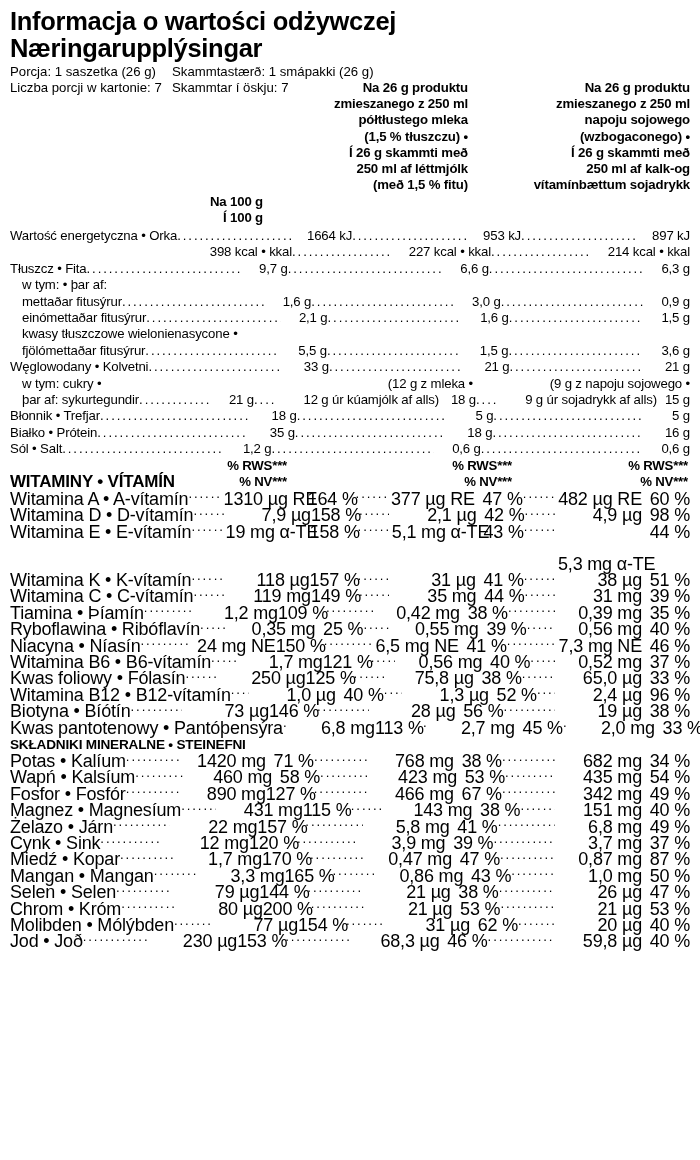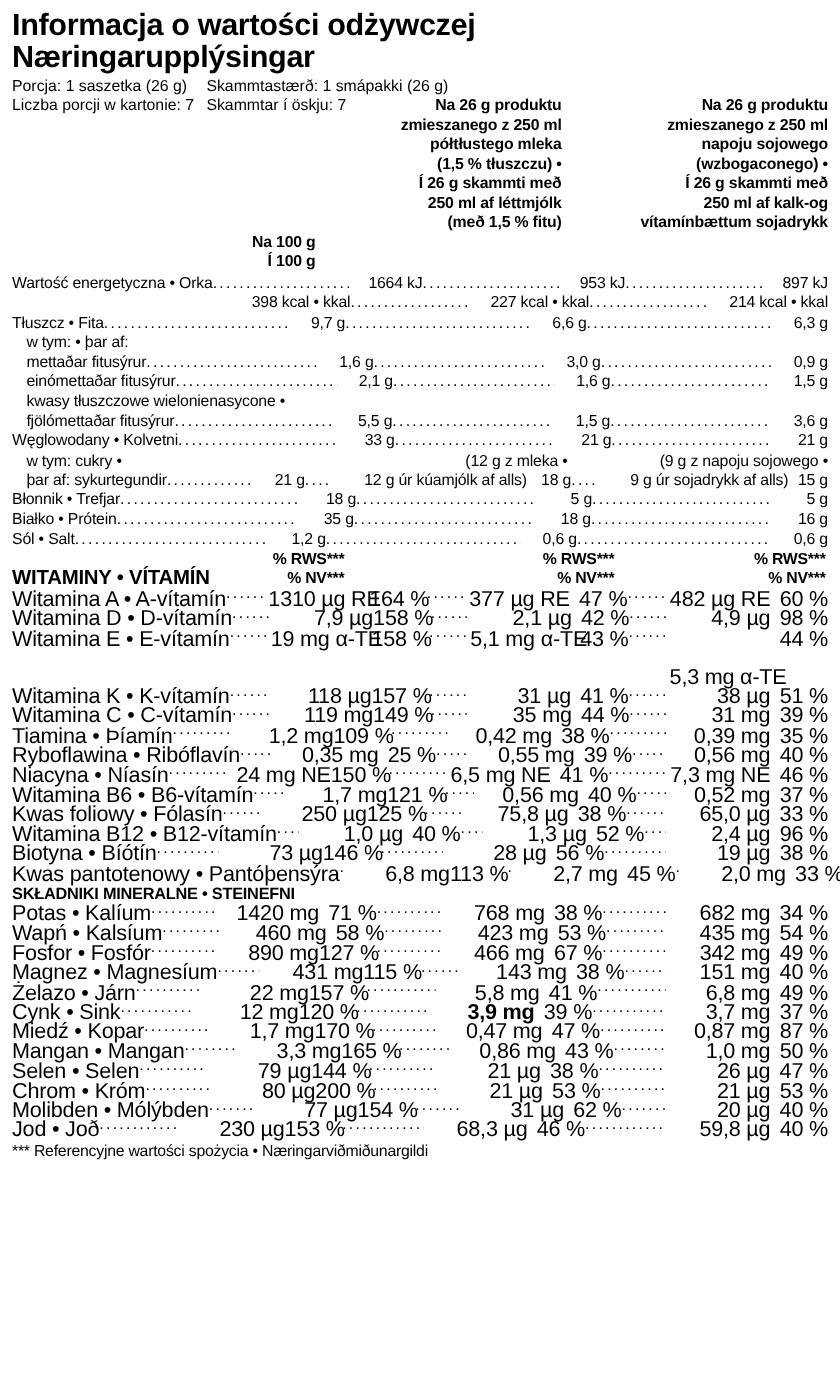--- a/index.html
+++ b/index.html
@@ -590,21 +590,21 @@
         <span class="dots"></span>
         <span class="amt" style="width: 84px;">6,8 mg</span>
         <span class="pct">49 %</span>
       </div>
       <div class="mrow">
         <span class="lbl">Cynk • Sink</span>
         <span class="dots"></span>
         <span class="amt" style="width: 84px;">12 mg</span>
         <span class="pct">120 %</span>
         <span class="dots"></span>
-        <span class="amt" style="width: 84px; font-weight: bold;">3,9 mg</span>
+        <span class="amt" style="width: 84px;">3,9 mg</span>
         <span class="pct">39 %</span>
         <span class="dots"></span>
         <span class="amt" style="width: 84px;">3,7 mg</span>
         <span class="pct">37 %</span>
       </div>
       <div class="mrow">
         <span class="lbl">Miedź • Kopar</span>
         <span class="dots"></span>
         <span class="amt" style="width: 84px;">1,7 mg</span>
         <span class="pct">170 %</span>
@@ -670,15 +670,14 @@
         <span class="pct">153 %</span>
         <span class="dots"></span>
         <span class="amt" style="width: 84px;">68,3 µg</span>
         <span class="pct">46 %</span>
         <span class="dots"></span>
         <span class="amt" style="width: 84px;">59,8 µg</span>
         <span class="pct">40 %</span>
       </div>
     </div>
 
-  <div class="footnote">*** Referencyjne wartości spożycia • Næringarviðmiðunargildi</div>
 
 </div>
 
 </body></html>

